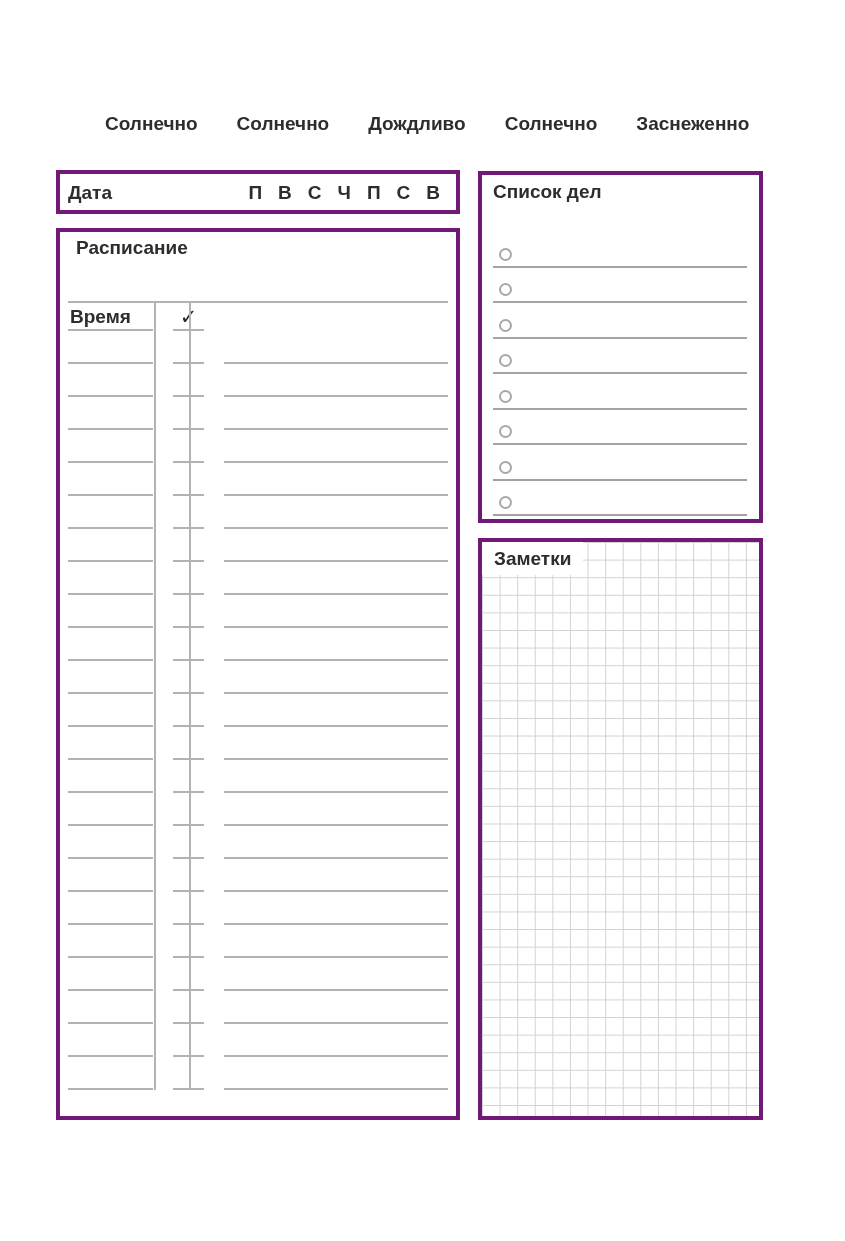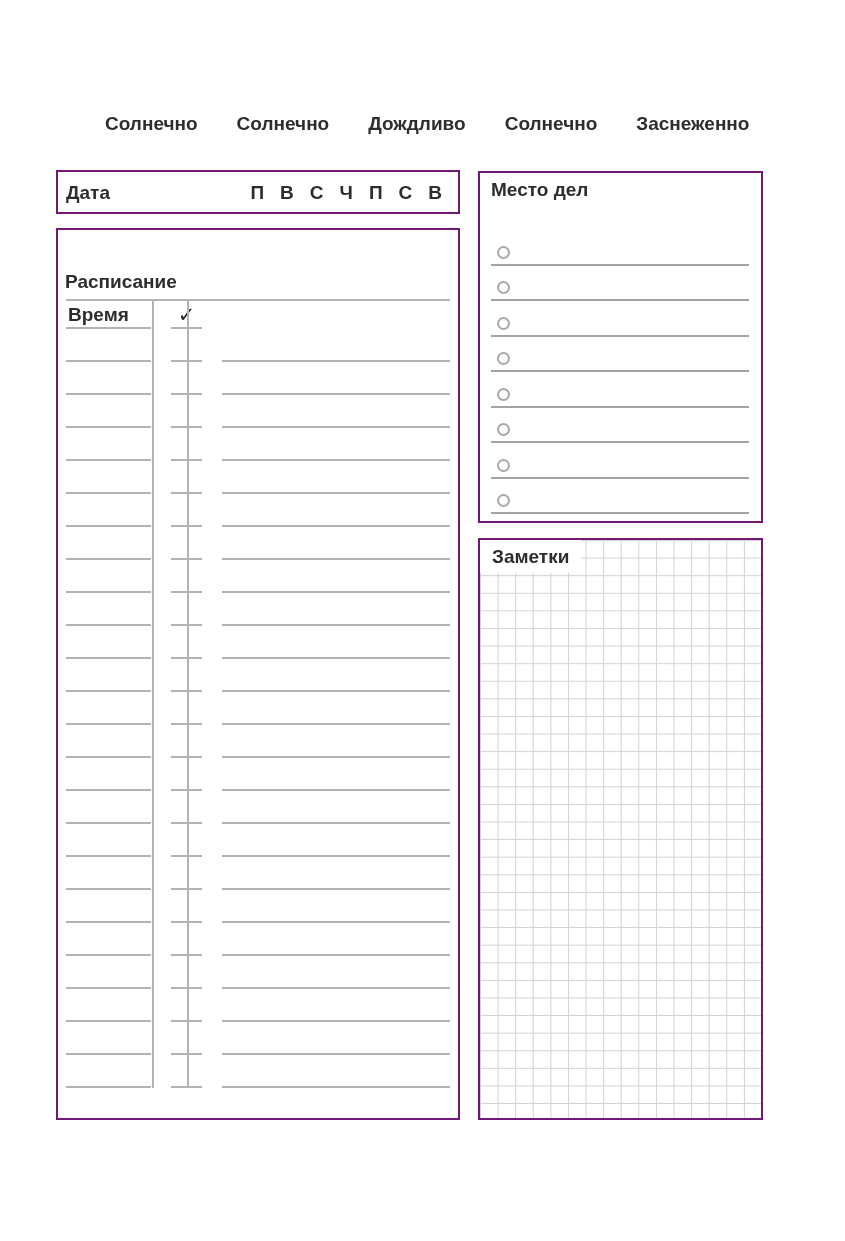--- a/index.html
+++ b/index.html
@@ -4,28 +4,28 @@
 <style>
   html,body{margin:0;padding:0;background:#ffffff;}
   .page{
     position:relative;width:845px;height:1241px;background:#ffffff;overflow:hidden;
     font-family:"Liberation Sans","DejaVu Sans",sans-serif;color:#2d2d2d;
   }
   .bold{font-weight:700;font-size:19px;line-height:1;}
   
   .weather-row{position:absolute;left:105px;top:114px;display:flex;gap:39px;font-weight:700;font-size:19px;line-height:1;}
   
-  .box{position:absolute;border:2px solid #701a75;box-sizing:border-box;background:#ffffff;}
+  .box{position:absolute;border:4px solid #701a75;box-sizing:border-box;background:#ffffff;}
   
   .date-box{left:56px;top:170px;width:404px;height:44px;display:flex;align-items:center;justify-content:space-between;padding:0 16px 0 8px;}
   .days{display:flex;gap:16px;font-weight:700;font-size:19px;line-height:1;}
   .days span{display:inline-block;min-width:13px;text-align:center;}
   
   .schedule-box{left:56px;top:228px;width:404px;height:892px;}
-  .schedule-title{position:absolute;left:7px;top:6px;margin-top:36px;}
+  .schedule-title{position:absolute;left:16px;top:6px;}
   .s-table{position:absolute;left:8px;right:8px;top:69px;}
   .s-topline{height:2px;background:#b3b3b3;}
   .s-row{display:flex;column-gap:20px;height:33px;}
   .s-head{height:28px;}
   .cell{box-sizing:border-box;border-bottom:2px solid #b3b3b3;height:100%;display:flex;align-items:center;}
   .col-time{width:85px;padding-left:2px;}
   .col-check{width:31px;justify-content:center;}
   .col-place{flex:1;padding-left:9px;}
   .checkmark{font-size:21px;font-weight:700;color:#262626;line-height:1;}
   .vline{position:absolute;top:0;width:2px;height:789px;background:#b3b3b3;}
@@ -199,21 +199,21 @@
             <span class="cell col-check"></span>
             <span class="cell col-place"></span>
           </div>
         </div>
       <div class="vline v1"></div>
       <div class="vline v2"></div>
     </div>
   </div>
 
   <div class="box todo-box">
-    <div class="bold todo-title">Место дел</div>
+    <div class="bold todo-title">Список дел</div>
     <div class="todo-list" id="todo-list">
         <div class="todo-item">
           <span class="todo-circle"></span>
         </div>
         <div class="todo-item">
           <span class="todo-circle"></span>
         </div>
         <div class="todo-item">
           <span class="todo-circle"></span>
         </div>

